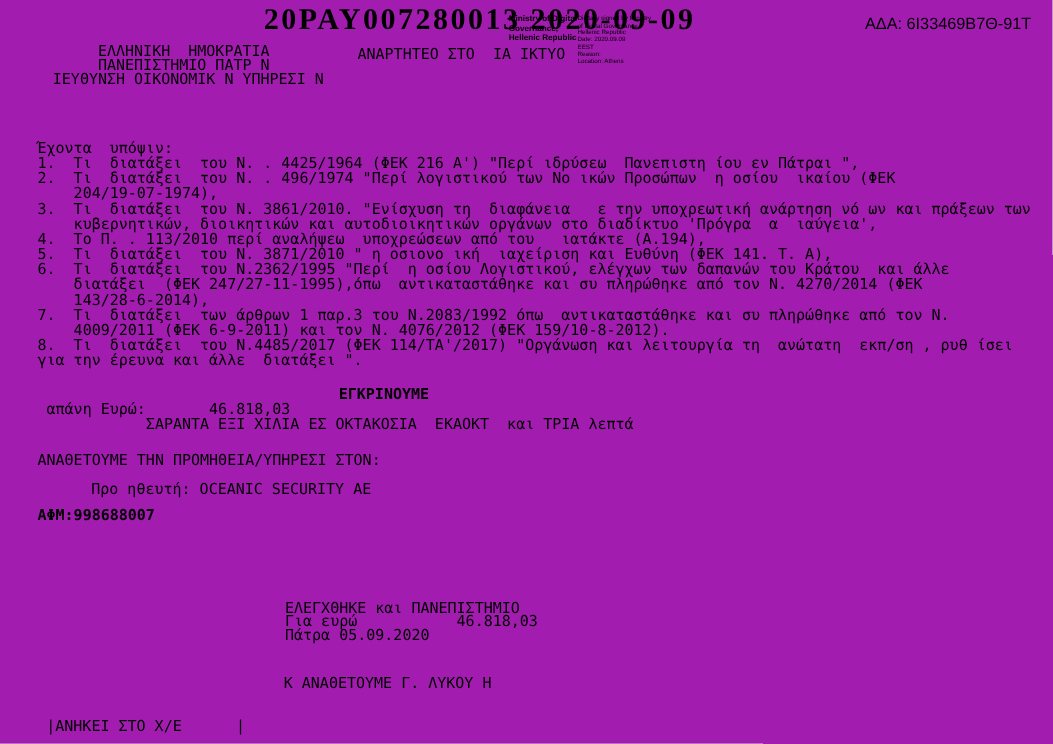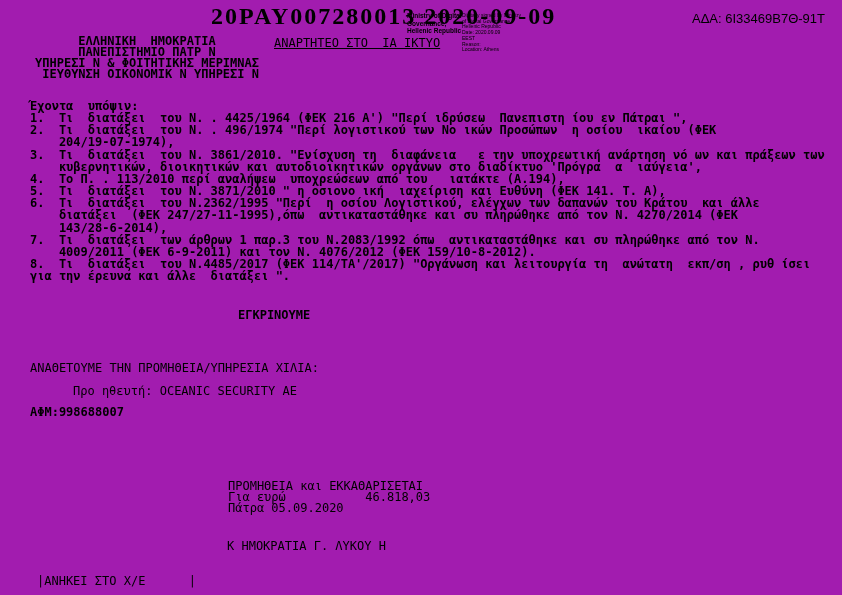--- a/index.html
+++ b/index.html
@@ -29,24 +29,23 @@
   .ada {
     font-family:"Liberation Sans", sans-serif;
     font-size:13px;
     white-space:pre;
     margin-left:46px;
   }
   .org-block {
     left:34px; top:36px; width:226px;
     text-align:center;
     line-height:11.1px;
-    font-weight:bold;
   }
   .org-block .line { white-space:pre; }
-  .body-block { left:30px; top:100px;font-weight:bold; }
+  .body-block { left:30px; top:112px; }
   .bold { font-weight:bold; }
   .ministry-stamp {
     left:407px; top:12px;
     font-family:"Liberation Sans", sans-serif;
     font-size:6.5px; line-height:7.6px;
     font-weight:bold;
     white-space:pre;
   }
   .sig-block {
     left:462px; top:13px;
@@ -58,38 +57,39 @@
 </style>
 </head>
 <body>
 
 <div class="page">
 
   <div class="abs doc-title" style="left:211px; top:3px;">20PAY007280013 2020-09-09</div>
 
   <div class="abs ada" style="left:646px; top:11px;">ΑΔΑ: 6Ι33469Β7Θ-91Τ</div>
 
-  <div class="abs mono org-block"><div class="line">ΕΛΛΗΝΙΚΗ  ΗΜΟΚΡΑΤΙΑ</div><div class="line">ΠΑΝΕΠΙΣΤΗΜΙΟ ΠΑΤΡ Ν</div><div class="line">ΥΠΗΡΕΣΙ Ν &amp; ΦΟΙΤΗΤΙΚΗΣ ΜΕΡΙΜΝΑΣ</div><div class="line"> ΙΕΥΘΥΝΣΗ ΟΙΚΟΝΟΜΙΚ Ν ΥΠΗΡΕΣΙ Ν</div></div>
+  <div class="abs mono org-block"><div class="line">ΕΛΛΗΝΙΚΗ  ΗΜΟΚΡΑΤΙΑ</div><div class="line">ΠΑΝΕΠΙΣΤΗΜΙΟ ΠΑΤΡ Ν</div><div class="line"> ΙΕΥΘΥΝΣΗ ΟΙΚΟΝΟΜΙΚ Ν ΥΠΗΡΕΣΙ Ν</div></div>
 
-  <div class="abs mono" style="left:274px; top:37px;text-decoration:underline;">ΑΝΑΡΤΗΤΕΟ ΣΤΟ  ΙΑ ΙΚΤΥΟ</div>
+  <div class="abs mono" style="left:286px; top:37px;">ΑΝΑΡΤΗΤΕΟ ΣΤΟ  ΙΑ ΙΚΤΥΟ</div>
 
   <div class="abs ministry-stamp"><div class="line">Ministry of Digital</div><div class="line">Governance,</div><div class="line">Hellenic Republic</div></div>
 
   <div class="abs sig-block"><div class="line">Digitally signed by Ministry</div><div class="line">of Digital Governance,</div><div class="line">Hellenic Republic</div><div class="line">Date: 2020.09.09</div><div class="line">EEST</div><div class="line">Reason:</div><div class="line">Location: Athens</div></div>
 
   <div class="abs mono body-block"><div class="line">Έχοντα  υπόψιν:</div><div class="line">1.  Τι  διατάξει  του Ν. . 4425/1964 (ΦΕΚ 216 Α') "Περί ιδρύσεω  Πανεπιστη ίου εν Πάτραι ",</div><div class="line">2.  Τι  διατάξει  του Ν. . 496/1974 "Περί λογιστικού των Νο ικών Προσώπων  η οσίου  ικαίου (ΦΕΚ</div><div class="line">    204/19-07-1974),</div><div class="line">3.  Τι  διατάξει  του Ν. 3861/2010. "Ενίσχυση τη  διαφάνεια   ε την υποχρεωτική ανάρτηση νό ων και πράξεων των</div><div class="line">    κυβερνητικών, διοικητικών και αυτοδιοικητικών οργάνων στο διαδίκτυο 'Πρόγρα  α  ιαύγεια',</div><div class="line">4.  Το Π. . 113/2010 περί αναλήψεω  υποχρεώσεων από του   ιατάκτε (Α.194),</div><div class="line">5.  Τι  διατάξει  του Ν. 3871/2010 " η οσιονο ική  ιαχείριση και Ευθύνη (ΦΕΚ 141. Τ. Α),</div><div class="line">6.  Τι  διατάξει  του Ν.2362/1995 "Περί  η οσίου Λογιστικού, ελέγχων των δαπανών του Κράτου  και άλλε</div><div class="line">    διατάξει  (ΦΕΚ 247/27-11-1995),όπω  αντικαταστάθηκε και συ πληρώθηκε από τον Ν. 4270/2014 (ΦΕΚ</div><div class="line">    143/28-6-2014),</div><div class="line">7.  Τι  διατάξει  των άρθρων 1 παρ.3 του Ν.2083/1992 όπω  αντικαταστάθηκε και συ πληρώθηκε από τον Ν.</div><div class="line">    4009/2011 (ΦΕΚ 6-9-2011) και τον Ν. 4076/2012 (ΦΕΚ 159/10-8-2012).</div><div class="line">8.  Τι  διατάξει  του Ν.4485/2017 (ΦΕΚ 114/ΤΑ'/2017) "Οργάνωση και λειτουργία τη  ανώτατη  εκπ/ση , ρυθ ίσει</div><div class="line">για την έρευνα και άλλε  διατάξει ".</div></div>
 
-  <div class="abs mono bold" style="left:238px; top:309px;">ΕΓΚΡΙΝΟΥΜΕ</div>
+  <div class="abs mono bold" style="left:271px; top:309px;">ΕΓΚΡΙΝΟΥΜΕ</div>
 
+  <div class="abs mono" style="left:30px; top:321px;"><div class="line"> απάνη Ευρώ:       46.818,03</div><div class="line">            ΣΑΡΑΝΤΑ ΕΞΙ ΧΙΛΙΑ ΕΣ ΟΚΤΑΚΟΣΙΑ  ΕΚΑΟΚΤ  και ΤΡΙΑ λεπτά</div></div>
 
-  <div class="abs mono" style="left:30px; top:362px;">ΑΝΑΘΕΤΟΥΜΕ ΤΗΝ ΠΡΟΜΗΘΕΙΑ/ΥΠΗΡΕΣΙΑ ΧΙΛΙΑ:</div>
+  <div class="abs mono" style="left:30px; top:362px;">ΑΝΑΘΕΤΟΥΜΕ ΤΗΝ ΠΡΟΜΗΘΕΙΑ/ΥΠΗΡΕΣΙ ΣΤΟΝ:</div>
 
   <div class="abs mono" style="left:30px; top:385px;margin-left:43px;">Προ ηθευτή: OCEANIC SECURITY ΑΕ</div>
 
   <div class="abs mono bold" style="left:30px; top:406px;">ΑΦΜ:998688007</div>
 
-  <div class="abs mono clearance-block"><div class="line">ΠΡΟΜΗΘΕΙΑ και ΕΚΚΑΘΑΡΙΣΕΤΑΙ</div><div class="line">Για ευρώ           46.818,03</div><div class="line">Πάτρα 05.09.2020</div></div>
+  <div class="abs mono clearance-block"><div class="line">ΕΛΕΓΧΘΗΚΕ και ΠΑΝΕΠΙΣΤΗΜΙΟ</div><div class="line">Για ευρώ           46.818,03</div><div class="line">Πάτρα 05.09.2020</div></div>
 
-  <div class="abs mono" style="left:227px; top:540px;">Κ ΗΜΟΚΡΑΤΙΑ Γ. ΛΥΚΟΥ Η</div>
+  <div class="abs mono" style="left:227px; top:540px;">Κ ΑΝΑΘΕΤΟΥΜΕ Γ. ΛΥΚΟΥ Η</div>
 
   <div class="abs mono" style="left:37px; top:549px;margin-top:26px;">|ΑΝΗΚΕΙ ΣΤΟ Χ/Ε      |</div>
 
 </div>
 
 </body></html>

